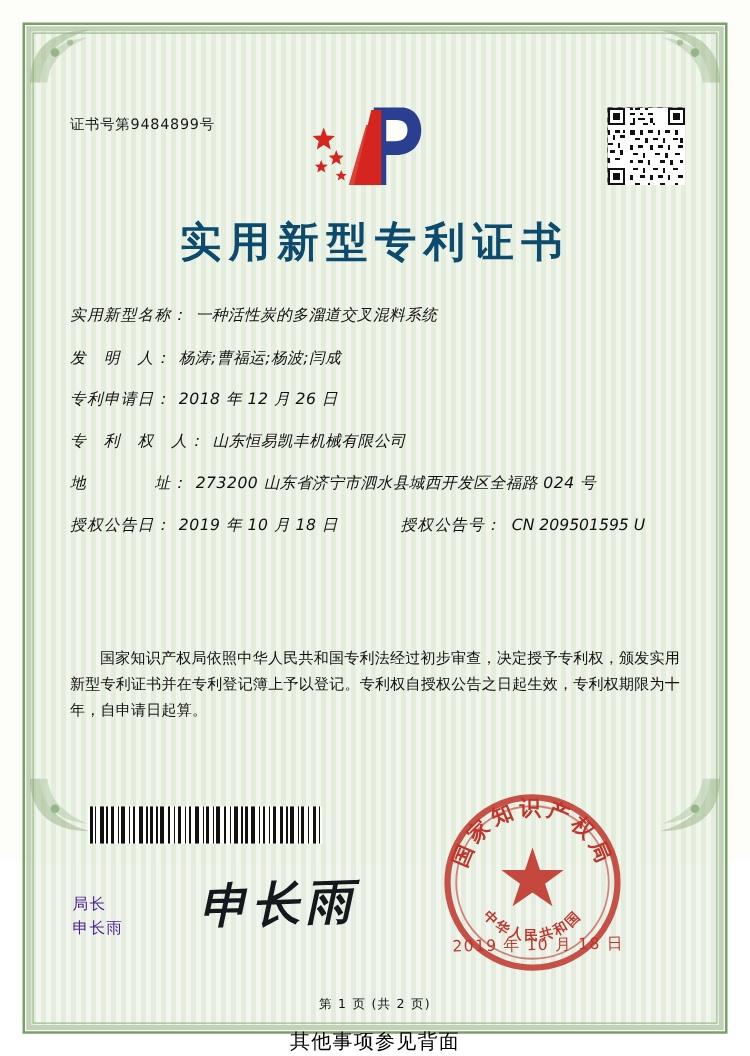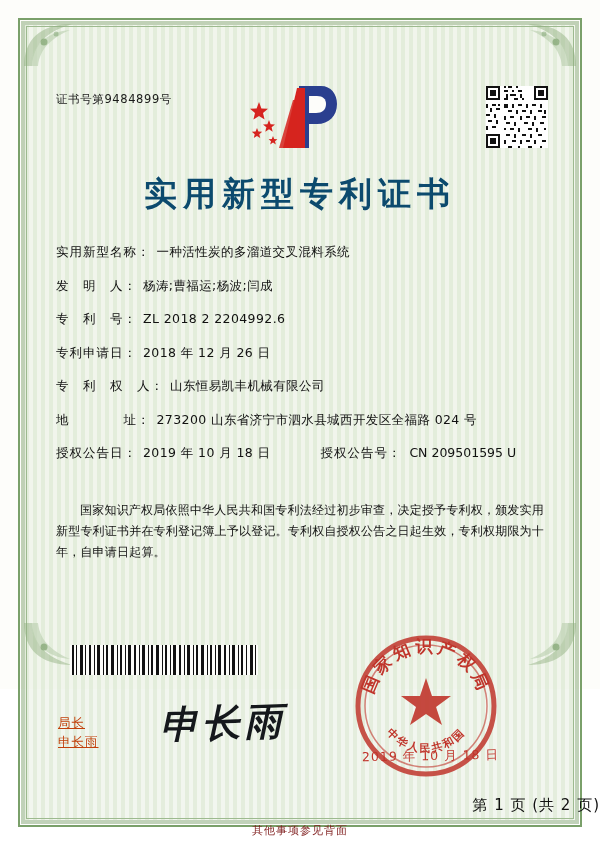--- a/index.html
+++ b/index.html
@@ -121,20 +121,21 @@
     width: 488px;
     font-size: 12.5px;
     line-height: 1;
     color: #111;
   }
   .row {
     display: flex;
     align-items: baseline;
     margin-bottom: 21px;
     white-space: nowrap;
+    font-style: italic;
   }
   .label {
     flex: 0 0 auto;
     letter-spacing: 1px;
   }
   .label.w-long { width: auto; margin-right: 6px; }
   .value {
     flex: 1 1 auto;
     letter-spacing: 0.4px;
   }
@@ -144,21 +145,21 @@
     letter-spacing: 1px;
   }
   .row.split .value2 {
     margin-left: 8px;
   }
 
   
   .paras {
     position: absolute;
     left: 56px;
-    top: 500px;
+    top: 516px;
     width: 488px;
     font-size: 12px;
     line-height: 21px;
     text-align: justify;
     color: #111;
     letter-spacing: 0.2px;
   }
   .paras p {
     margin: 0 0 4px 0;
     text-indent: 24px;
@@ -176,22 +177,21 @@
   .barcode svg { display:block; }
 
   
   .sign-label {
     position: absolute;
     left: 58px;
     top: 713px;
     font-size: 12.5px;
     line-height: 19px;
     letter-spacing: 1px;
-    color: #c2410c;
-    text-decoration: underline;
+    color: #4c1d95;
   }
   .sign-script {
     position: absolute;
     left: 160px;
     top: 698px;
     font-family: "DejaVu Serif", "Liberation Serif", serif;
     font-size: 38px;
     font-weight: bold;
     font-style: italic;
     letter-spacing: 4px;
@@ -217,34 +217,34 @@
     color: #c0352b;
     transform: rotate(-1deg);
   }
 
   
   .page-no {
     position: absolute;
     left: 0;
     right: 0;
     top: 796px;
-    text-align: right;
-    font-size: 15px;
+    text-align: center;
+    font-size: 10px;
     letter-spacing: 1px;
     color: #111;
   }
   .footnote {
     position: absolute;
     left: 0;
     right: 0;
     top: 823px;
     text-align: center;
-    font-size: 11px;
+    font-size: 16px;
     letter-spacing: 1px;
-    color: #7f1d1d;
+    color: #000000;
   }
 </style>
 </head>
 <body>
 
 <div class="page">
 
   <div class="border-band"></div>
   <div class="border-outer"></div>
   <div class="border-inner"></div>
@@ -388,24 +388,20 @@
     <div class="row">
       <span class="label w-long">实用新型名称：</span>
       <span class="value">一种活性炭的多溜道交叉混料系统</span>
     </div>
 
     <div class="row">
       <span class="label w-long">发　明　人：</span>
       <span class="value">杨涛;曹福运;杨波;闫成</span>
     </div>
 
-    <div class="row">
-      <span class="label w-long">专　利　号：</span>
-      <span class="value">ZL 2018 2 2204992.6</span>
-    </div>
 
     <div class="row">
       <span class="label w-long">专利申请日：</span>
       <span class="value">2018 年 12 月 26 日</span>
     </div>
 
     <div class="row">
       <span class="label w-long">专　利　权　人：</span>
       <span class="value">山东恒易凯丰机械有限公司</span>
     </div>

